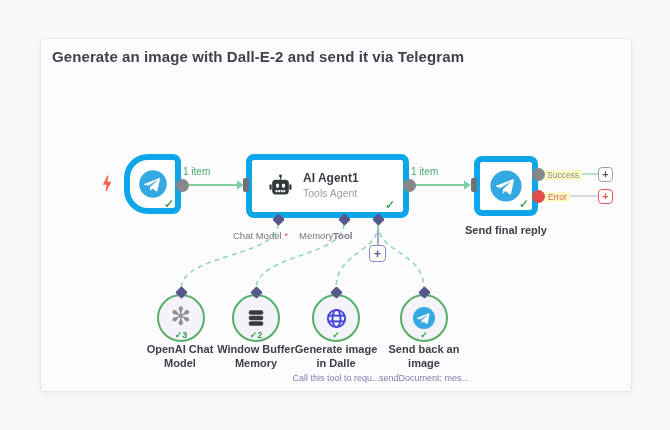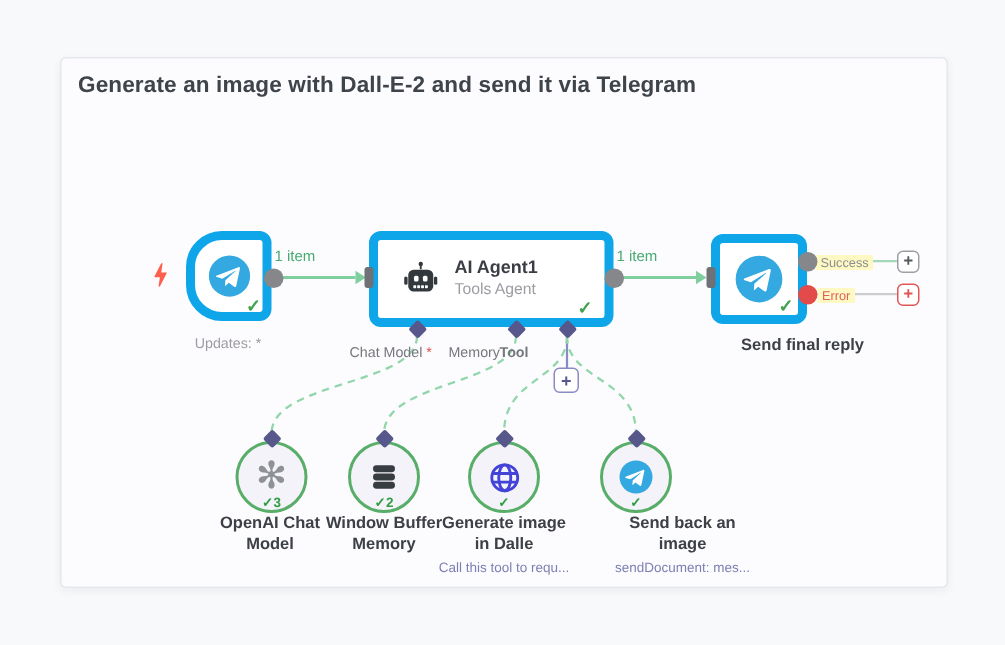--- a/index.html
+++ b/index.html
@@ -151,23 +151,22 @@
   <div class="out-label success-label">Success</div>
   <div class="out-label error-label">Error</div>
   <div class="plus-btn out-plus-gray">
     <span>+</span>
   </div>
   <div class="plus-btn out-plus-red">
     <span>+</span>
   </div>
 
   <div class="nlabel" style="left:51px;top:184px;width:120px;">
-    <div class="nsub">Updates: *</div>
-  </div>
-  <div class="nlabel" style="left:395px;top:185px;width:140px;text-align:right;">
+  </div>
+  <div class="nlabel" style="left:395px;top:185px;width:140px;">
     <div>Send final reply</div>
   </div>
 
   <div class="diamond" style="left:135.5px;top:248.5px;"></div>
   <div class="diamond" style="left:210.5px;top:248.5px;"></div>
   <div class="diamond" style="left:290.5px;top:248.5px;"></div>
   <div class="diamond" style="left:378.5px;top:248.5px;"></div>
 
   <div class="subnode" style="left:116px;top:255px;">
     <span class="openai-glyph">✻</span>
@@ -209,17 +208,17 @@
   <div class="nlabel" style="left:94px;top:304px;width:90px;">
     <div>OpenAI Chat Model</div>
   </div>
   <div class="nlabel" style="left:170px;top:304px;width:90px;">
     <div>Window Buffer Memory</div>
   </div>
   <div class="nlabel" style="left:250px;top:304px;width:90px;">
     <div>Generate image in Dalle</div>
     <div class="nsub-purple">Call this tool to requ...</div>
   </div>
-  <div class="nlabel" style="left:338px;top:304px;width:90px;margin-left:31px;">
+  <div class="nlabel" style="left:338px;top:304px;width:90px;">
     <div>Send back an image</div>
     <div class="nsub-purple">sendDocument: mes...</div>
   </div>
 </div>
 
 </body></html>

